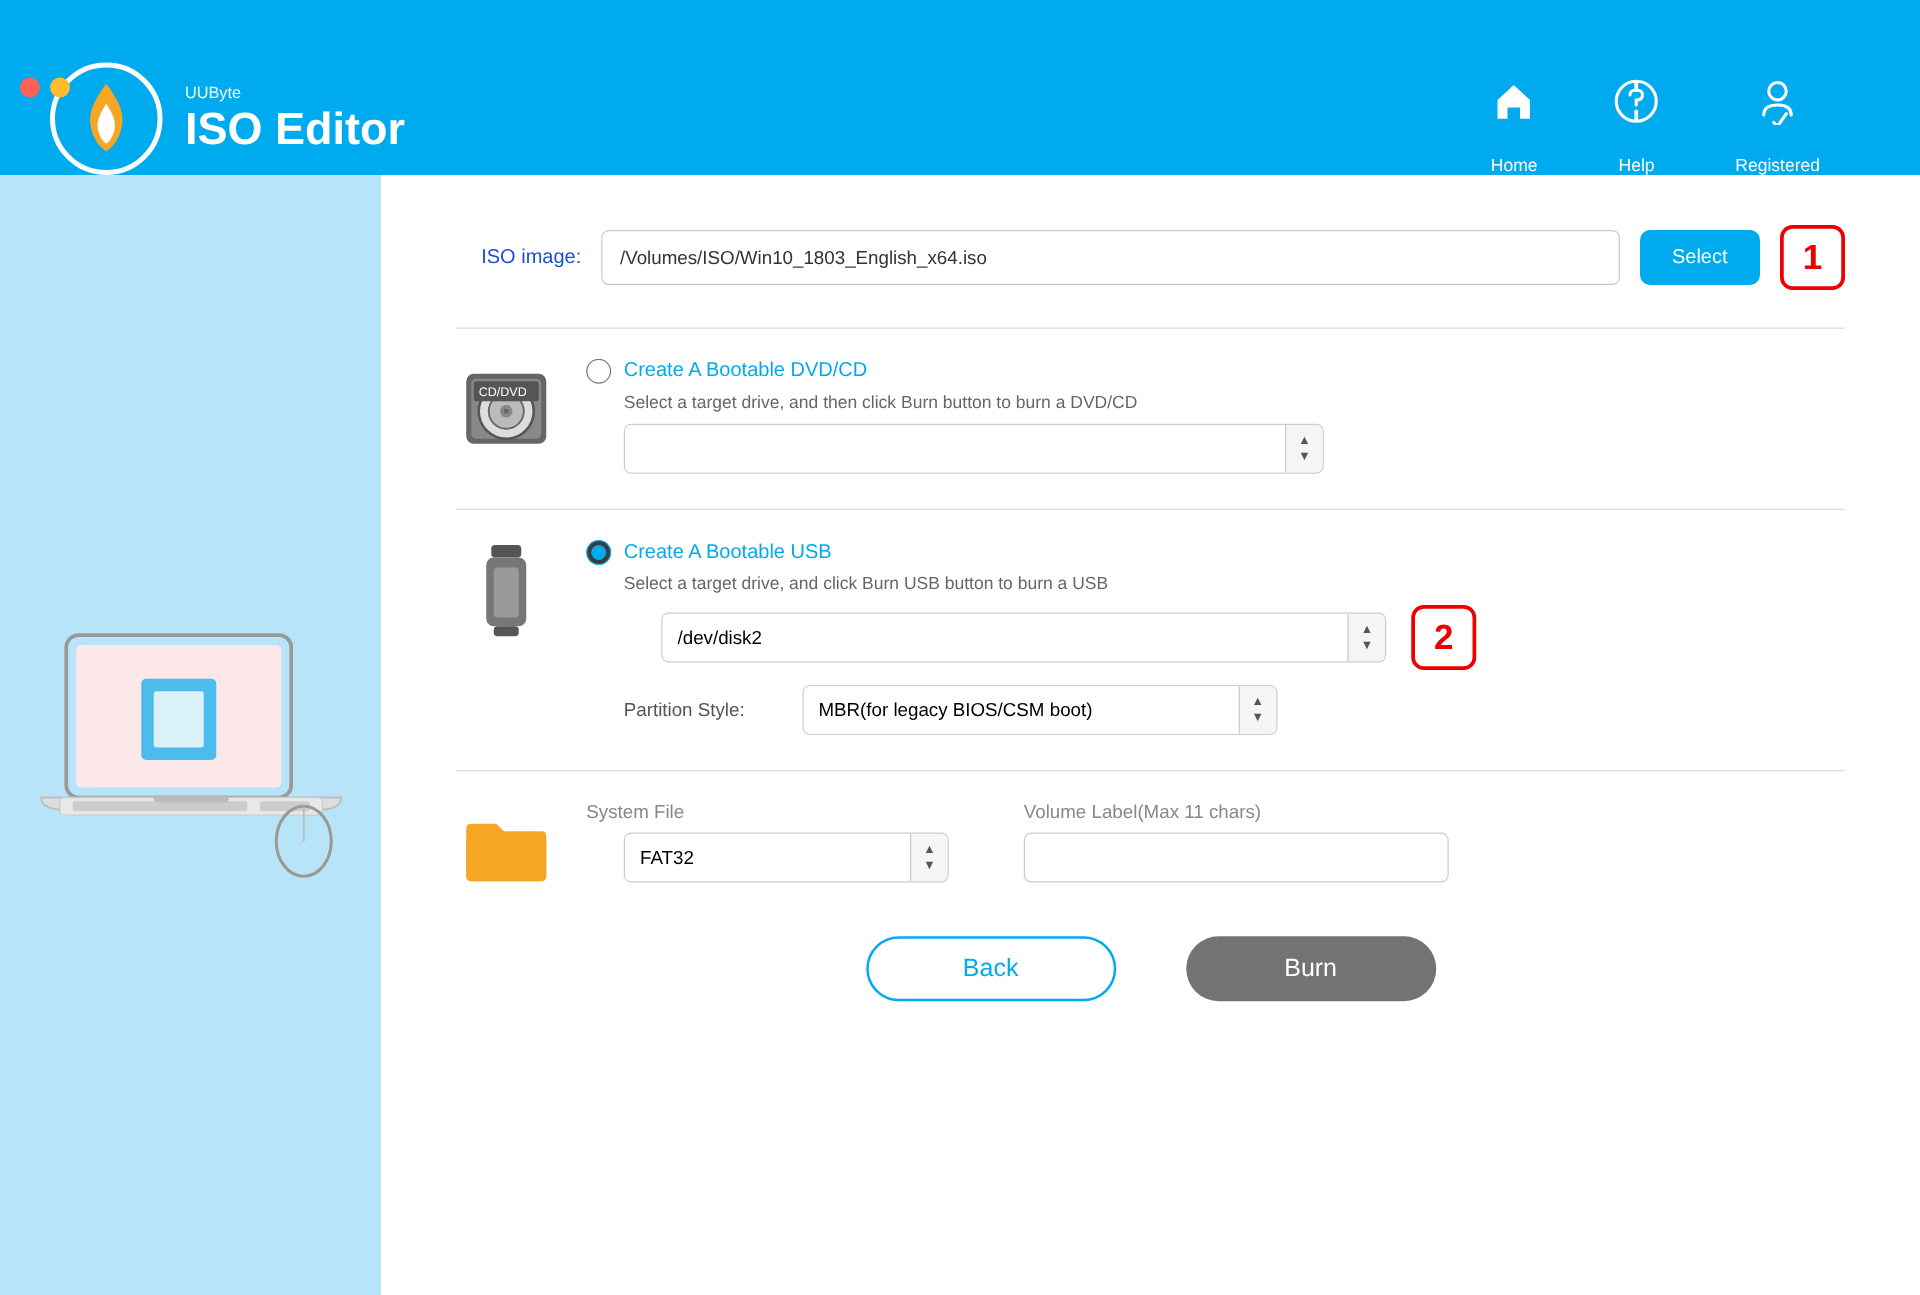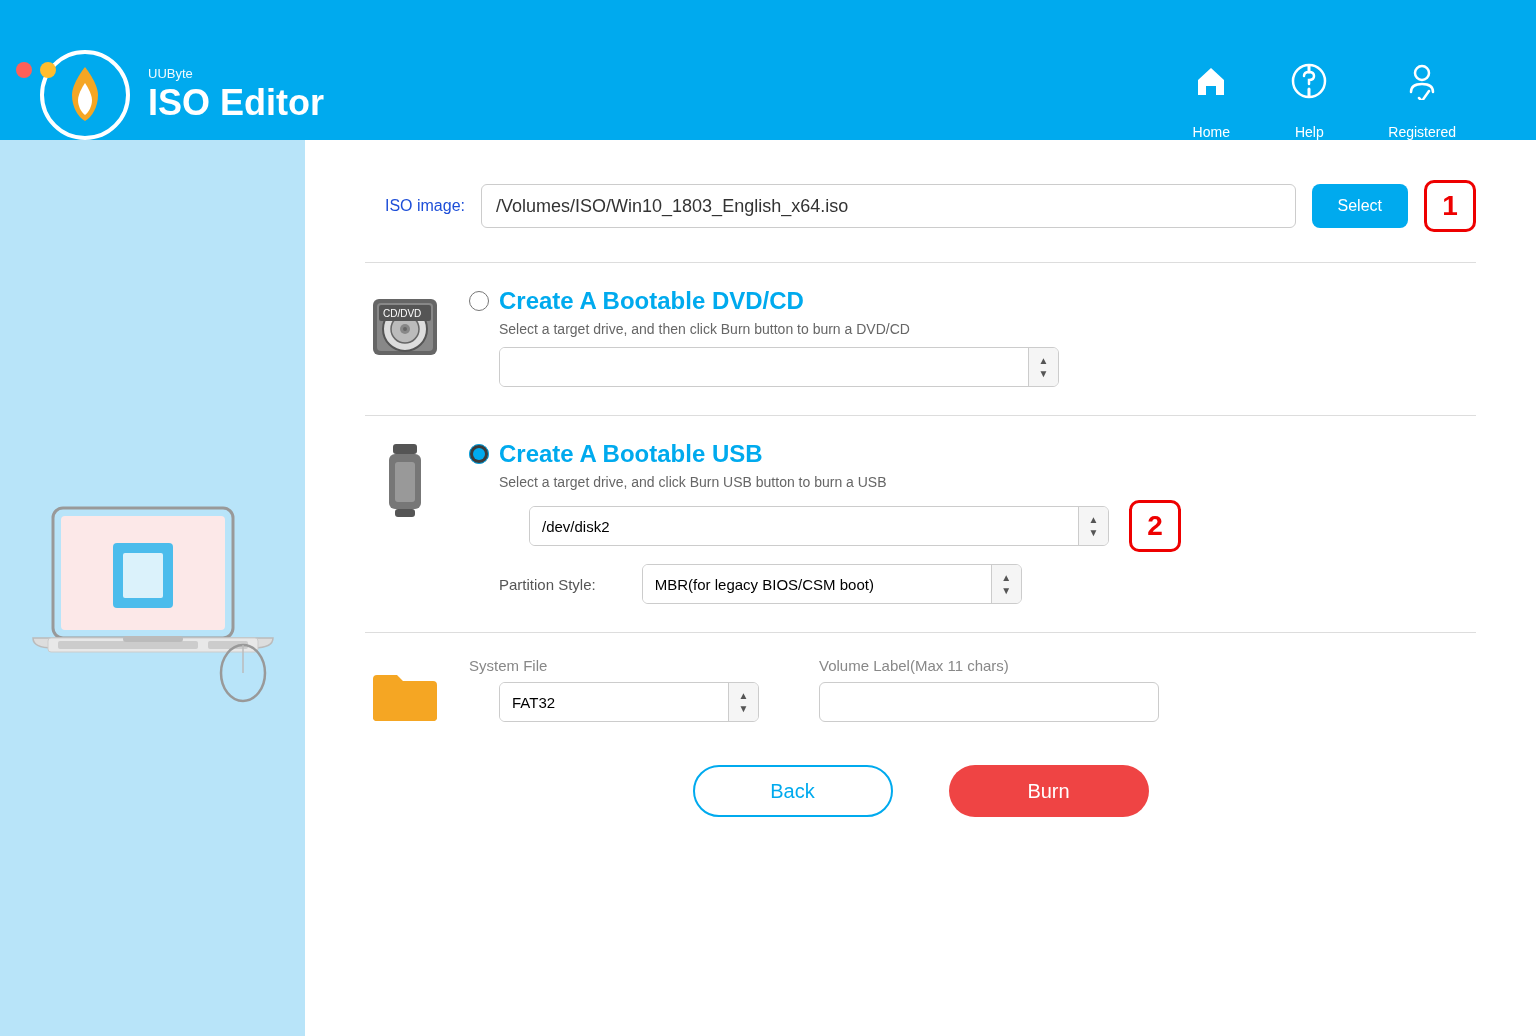--- a/index.html
+++ b/index.html
@@ -104,21 +104,21 @@
       white-space: nowrap;
       min-width: 100px;
       text-align: right;
     }
     .iso-input {
       flex: 1;
       height: 44px;
       border: 1.5px solid #ccc;
       border-radius: 6px;
       padding: 0 14px;
-      font-size: 18px;
+      font-size: 15px;
       color: #333;
       outline: none;
     }
     .browse-btn {
       height: 44px;
       padding: 0 26px;
       background: #00aaee;
       color: white;
       border: none;
       border-radius: 8px;
@@ -171,23 +171,23 @@
       gap: 10px;
       margin-bottom: 6px;
     }
     .radio-btn {
       width: 20px;
       height: 20px;
       cursor: pointer;
       accent-color: #00aaee;
     }
     .option-title {
-      font-size: 24px;
+      font-size: 16px;
       color: #00aaee;
-      font-weight: 700;
+      font-weight: 400;
     }
     .option-desc {
       font-size: 14px;
       color: #666;
       margin-bottom: 10px;
       margin-left: 30px;
     }
     .select-control {
       display: flex;
       align-items: center;
@@ -302,21 +302,21 @@
       color: #00aaee;
       border: 2px solid #00aaee;
       border-radius: 30px;
       font-size: 20px;
       cursor: pointer;
       font-weight: 400;
     }
     .burn-btn {
       width: 200px;
       height: 52px;
-      background: #ef4444;
+      background: #737373;
       color: white;
       border: none;
       border-radius: 30px;
       font-size: 20px;
       cursor: pointer;
       font-weight: 500;
     }
 
     
     .dvd-icon { width: 72px; height: 72px; }

